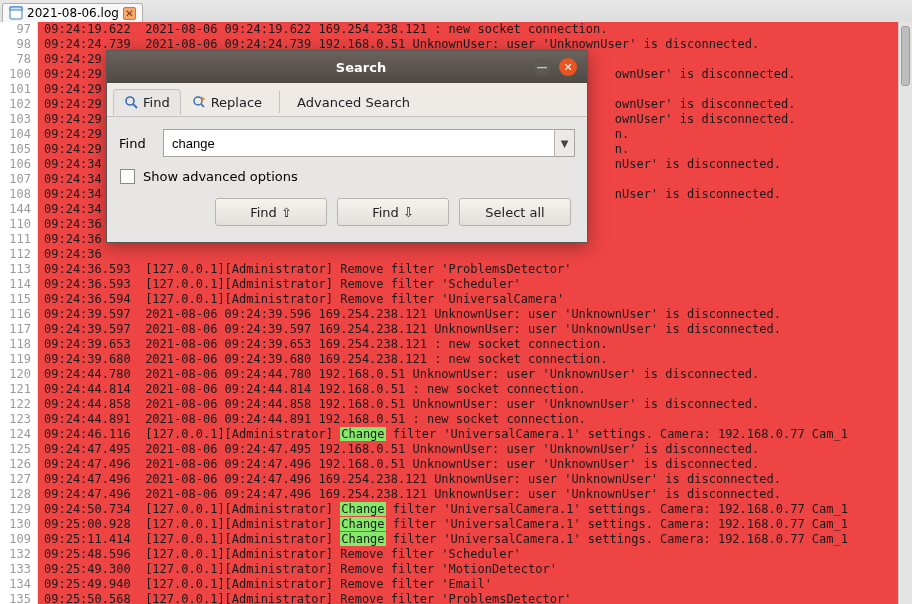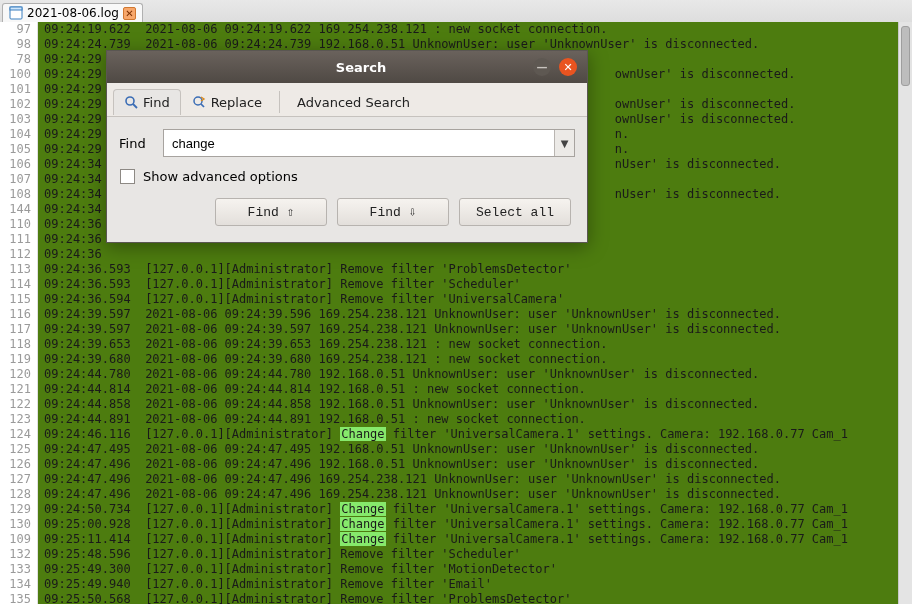--- a/index.html
+++ b/index.html
@@ -32,21 +32,21 @@
     height: 20px;
     font-size: 12px;
   }
   .tab .file-icon { width:14px;height:14px;display:inline-block; }
   .tab .close-x {
     width:13px;height:13px;border:1px solid #d07730;background:#f7a76b;
     color:#7a2e00;font-size:10px;line-height:11px;text-align:center;border-radius:2px;
   }
   .editor {
     position:absolute; top:22px; left:0; right:0; bottom:0;
-    background:#4d7c0f;
+    background:#ef4444;
     overflow:hidden;
   }
   .gutter {
     position:absolute; left:0; top:0; bottom:0; width:38px;
     background:#fff; border-right:1px solid #e0e0e0;
     text-align:right; color:#9a9a9a;
     font-family:"DejaVu Sans Mono","Liberation Mono",monospace;
     font-size:12px;
   }
   .gutter div { height:15px; line-height:15px; padding-right:6px; }
@@ -115,21 +115,21 @@
     background:transparent;
   }
   .find-combo .drop {
     width:20px;border-left:1px solid #b9b5b1;background:#eceae7;
     display:flex;align-items:center;justify-content:center;color:#444;font-size:10px;
   }
   .adv-row { display:flex;align-items:center;gap:8px;font-size:13px;margin:2px 0 14px 1px;}
   .adv-row .cb {
     width:15px;height:15px;border:1px solid #8d8984;background:#fff;
   }
-  .btn-row { display:flex; gap:10px; justify-content:flex-end; padding:0 4px 12px 4px;font-family:Liberation Mono, monospace; }
+  .btn-row { display:flex; gap:10px; justify-content:flex-end; padding:0 4px 12px 4px; }
   .btn {
     min-width:112px; height:28px;
     border:1px solid #b7b3af;
     background:linear-gradient(#f6f3ef,#e3dfdb);
     border-radius:3px;
     font-size:13px;color:#222;
     display:flex;align-items:center;justify-content:center;gap:4px;
   }
 </style>
 </head>

